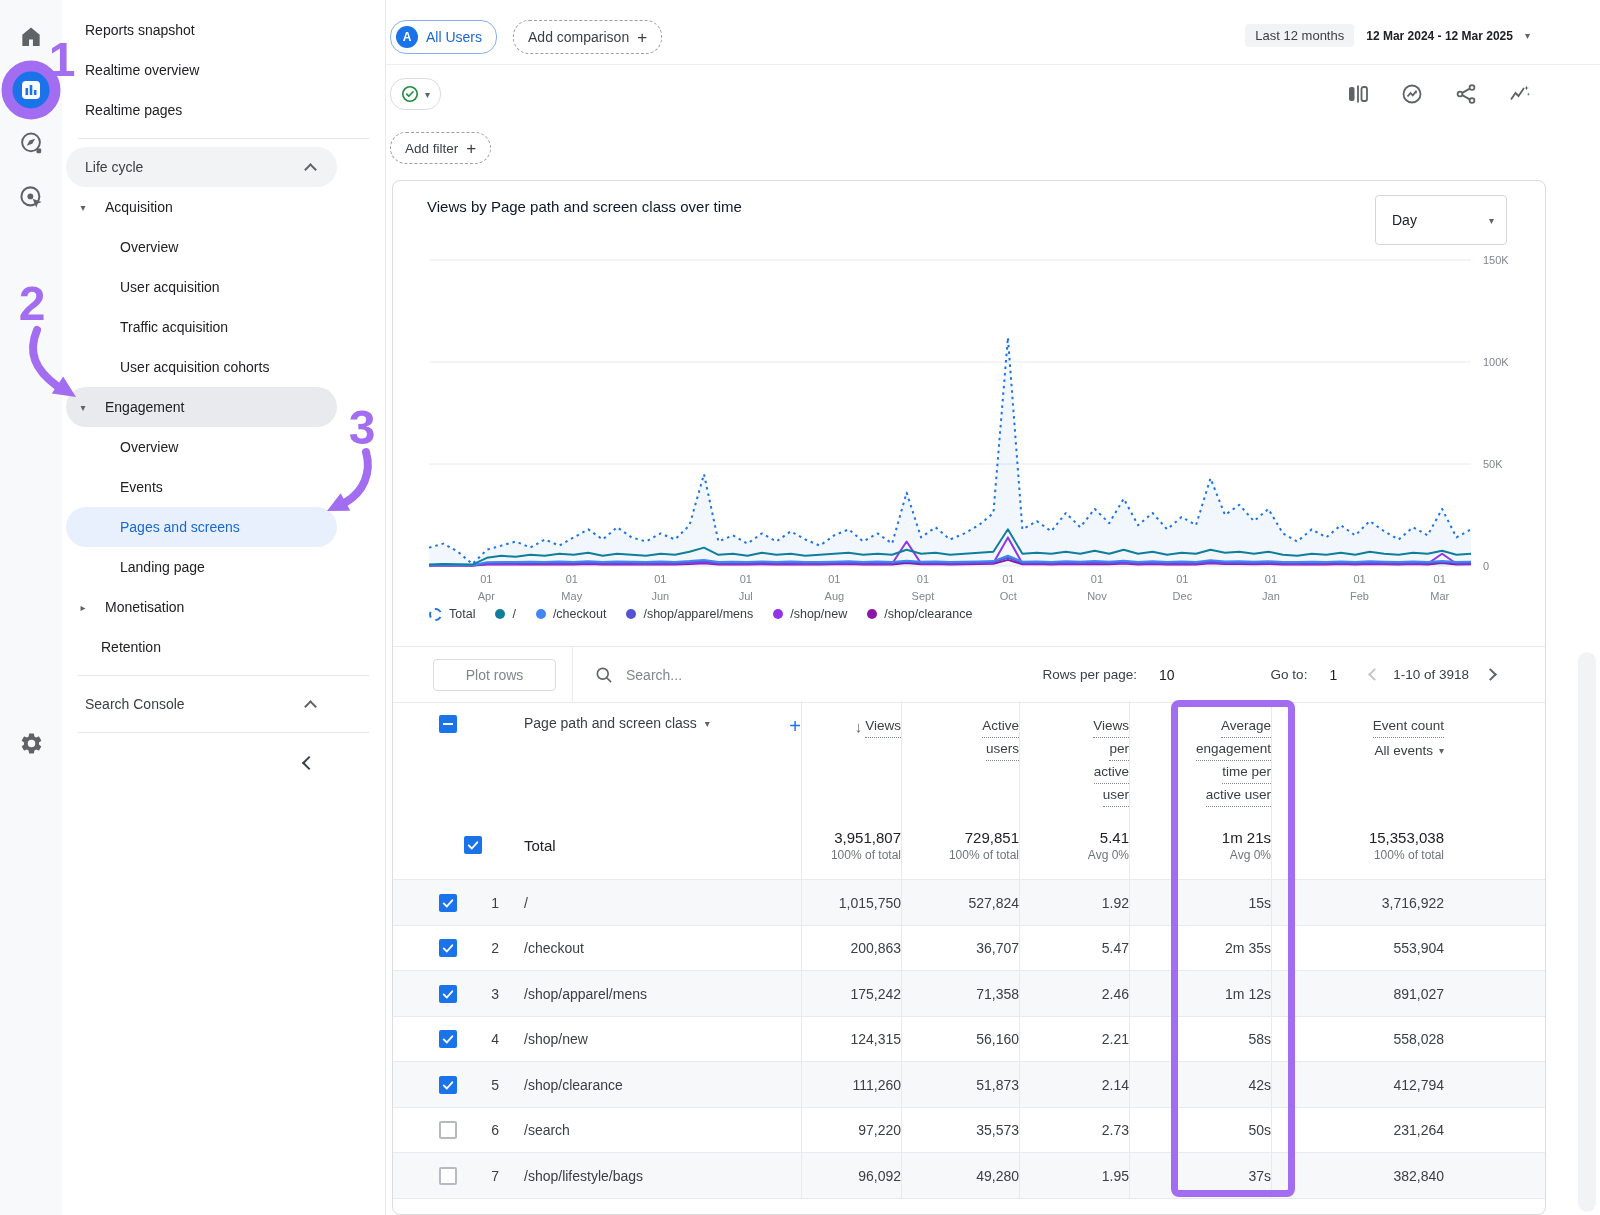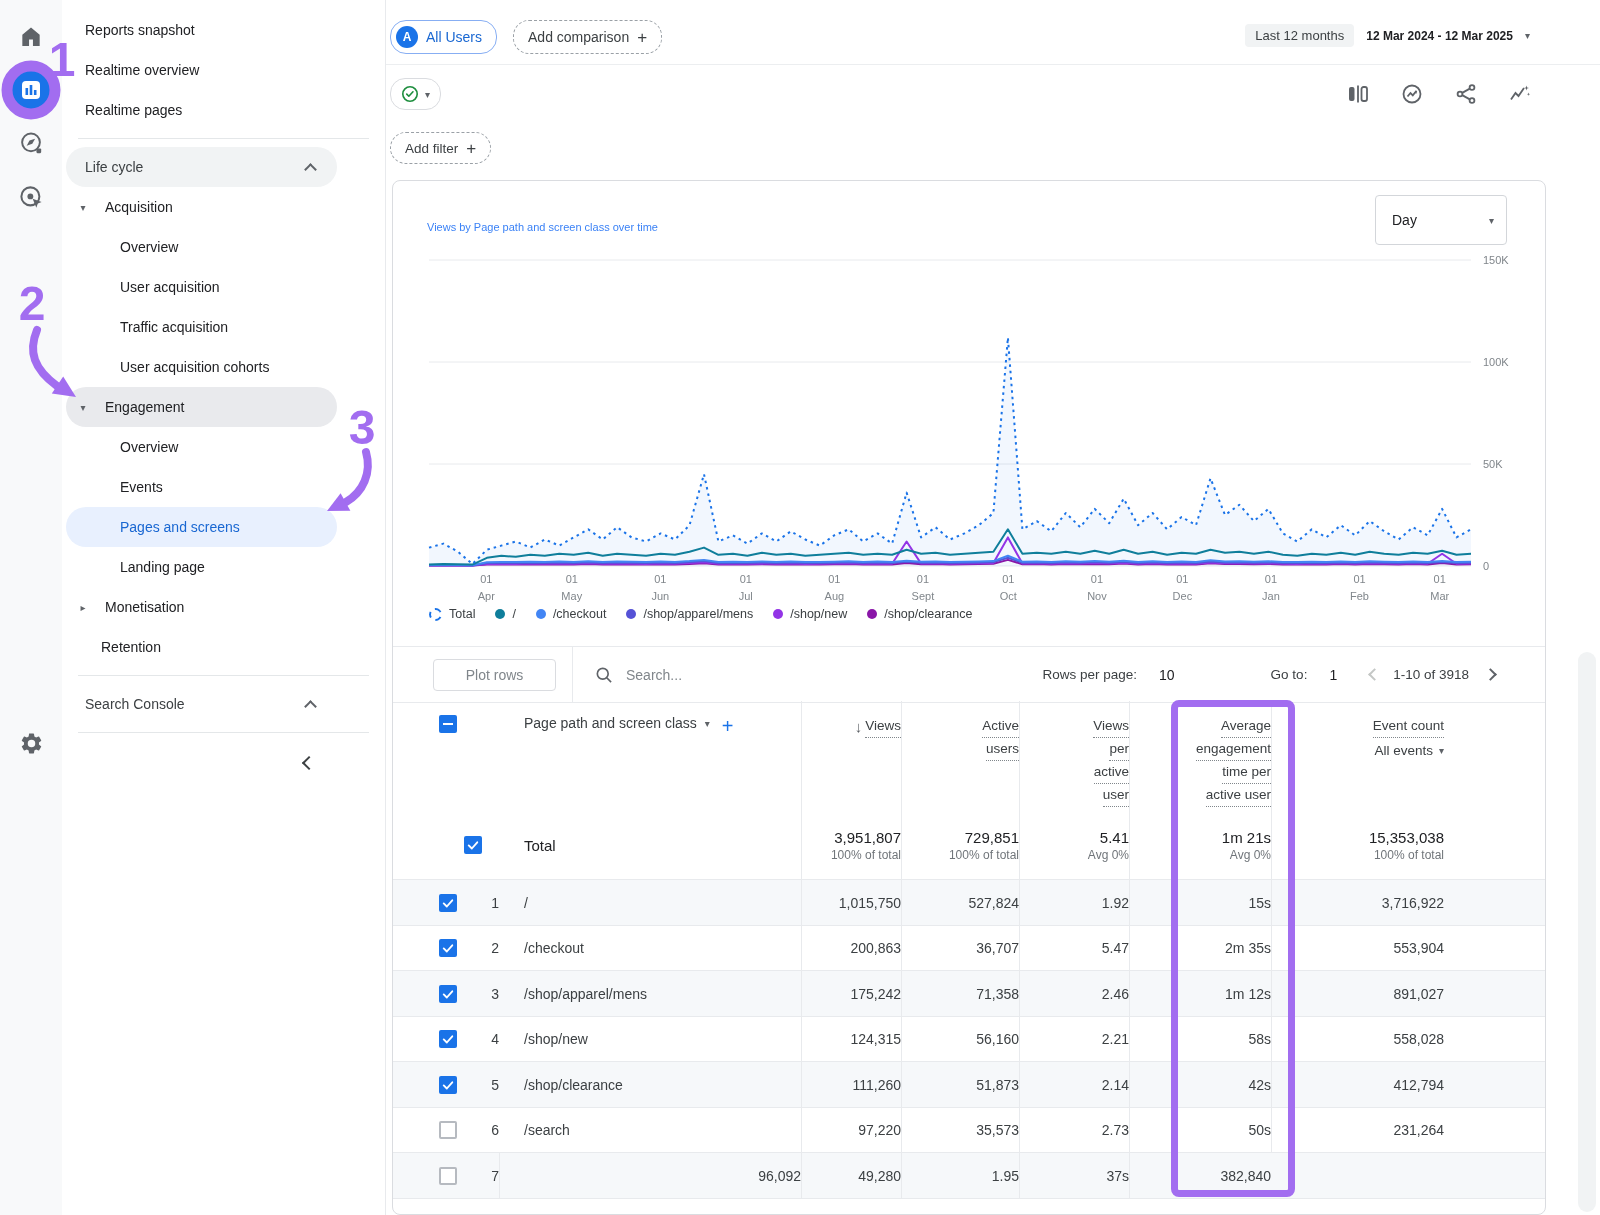--- a/index.html
+++ b/index.html
@@ -46,21 +46,21 @@
   .tri-small{font-size:10px;color:#5f6368}
   .title-row{position:absolute;left:4px;top:78px;display:flex;align-items:center;gap:12px}
   .page-title{font-size:22px;color:#202124;border-bottom:1.5px dashed #9aa0a6;padding-bottom:5px;cursor:pointer}
   .verify-pill{display:flex;align-items:center;gap:6px;border:1px solid #dadce0;border-radius:15px;height:30px;padding:0 10px;cursor:pointer}
   .actions{position:absolute;right:68px;top:82px;display:flex;gap:30px}
   .actions .aicon{width:24px;height:24px;cursor:pointer}
   .filter-row{position:absolute;left:4px;top:132px}
   .dashed-pill.small{height:30px;font-size:13.5px}
   
   .card{position:absolute;left:6px;top:180px;width:1154px;height:1035px;border:1px solid #dadce0;border-radius:8px;box-sizing:border-box;background:#fff}
-  .chart-title{position:absolute;left:34px;top:40px;font-size:11px;color:#3b82f6}
+  .chart-title{position:absolute;left:34px;top:17px;font-size:15px;color:#0f172a}
   .day-select{position:absolute;right:38px;top:14px;width:132px;height:50px;border:1px solid #d3d6da;border-radius:4px;display:flex;align-items:center;justify-content:space-between;padding:0 12px 0 16px;box-sizing:border-box;font-size:14px;color:#202124;cursor:pointer;background:#fff}
   #chart{position:absolute;left:28px;top:60px}
   .legend{position:absolute;left:36px;top:426px;display:flex;gap:20px;align-items:center;font-size:12.5px;color:#3c4043}
   .legend .li{display:flex;align-items:center;gap:7px}
   .dot{width:10px;height:10px;border-radius:50%}
   .dot.dashed{width:9px;height:9px;background:#fff;border:2px dashed #1a73e8;box-sizing:content-box}
   
   .controls{position:absolute;left:0;right:0;top:465px;height:55px;border-top:1px solid #e8eaed;border-bottom:1px solid #e8eaed;display:flex;align-items:center}
   .plot-btn{margin-left:40px;width:121px;height:30px;border:1px solid #dadce0;border-radius:4px;color:#80868b;display:flex;align-items:center;justify-content:center;font-size:14px;cursor:pointer;background:#fff}
   .ctrl-vline{position:absolute;left:179px;top:0;bottom:0;width:1px;background:#e8eaed}
@@ -69,21 +69,21 @@
   .ctrl-right{margin-left:auto;display:flex;align-items:center;padding-right:44px;font-size:13.5px;color:#3c4043}
   .ctrl-right .val{font-size:14px;color:#202124;margin-left:22px}
   .ctrl-right .gap{margin-left:96px}
   .pg-chev{width:22px;height:22px;display:flex;align-items:center;justify-content:center;cursor:pointer;margin-left:26px}
   .pg-chev.dis .chev{border-color:#c4c7c5}
   .pg-range{margin-left:8px}
   .pg-next{margin-left:10px}
   
   .trow{display:grid;grid-template-columns:64px 42px 302px 100px 118px 110px 142px 173px 1fr;font-size:14px}
   .cell{height:100%;display:flex;align-items:center;justify-content:flex-end;text-align:right}
-  .cell.start{justify-content:flex-start;text-align:left}
+  .cell.start{justify-content:space-between;text-align:left}
   .vb{border-left:1px solid #e8eaed}
   .thead{position:absolute;left:0;right:0;top:520px;height:110px}
   .thead .cell{align-items:flex-start;padding-top:14px;box-sizing:border-box}
   .hcol{display:flex;flex-direction:column;align-items:flex-end;line-height:21px;color:#3c4043;font-size:13.5px;cursor:pointer}
   .hl{border-bottom:1px dotted #80868b;padding-bottom:1px}
   .sorted{display:flex;align-items:center;gap:3px}
   .sort-arrow{color:#5f6368;font-size:15px}
   .dimhead{display:flex;align-items:center;gap:8px;padding-left:25px;color:#3c4043;cursor:pointer}
   .plusblue{color:#1a73e8;font-size:20px;font-weight:400;margin-left:12px;cursor:pointer}
   .selector{margin-top:2px;display:flex;gap:6px;align-items:center;color:#3c4043;cursor:pointer}
@@ -638,20 +638,23 @@
           </div>
           <div class="cell"></div>
         </div>
         <div class="trow tbody-row odd" style="top: 971px;">
           <div class="cell start">
             <span class="box off"></span>
           </div>
           <div class="cell num">
             <span>7</span>
           </div>
+          <div class="cell start path">
+            <span>/shop/lifestyle/bags</span>
+          </div>
           <div class="cell vb">
             <span>96,092</span>
           </div>
           <div class="cell vb">
             <span>49,280</span>
           </div>
           <div class="cell vb">
             <span>1.95</span>
           </div>
           <div class="cell vb">

